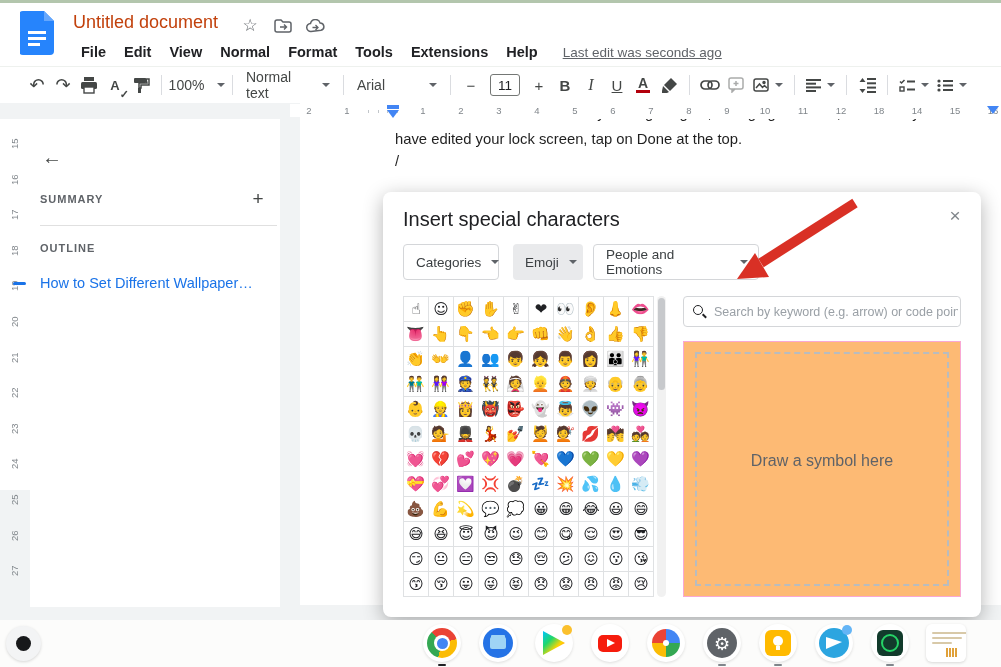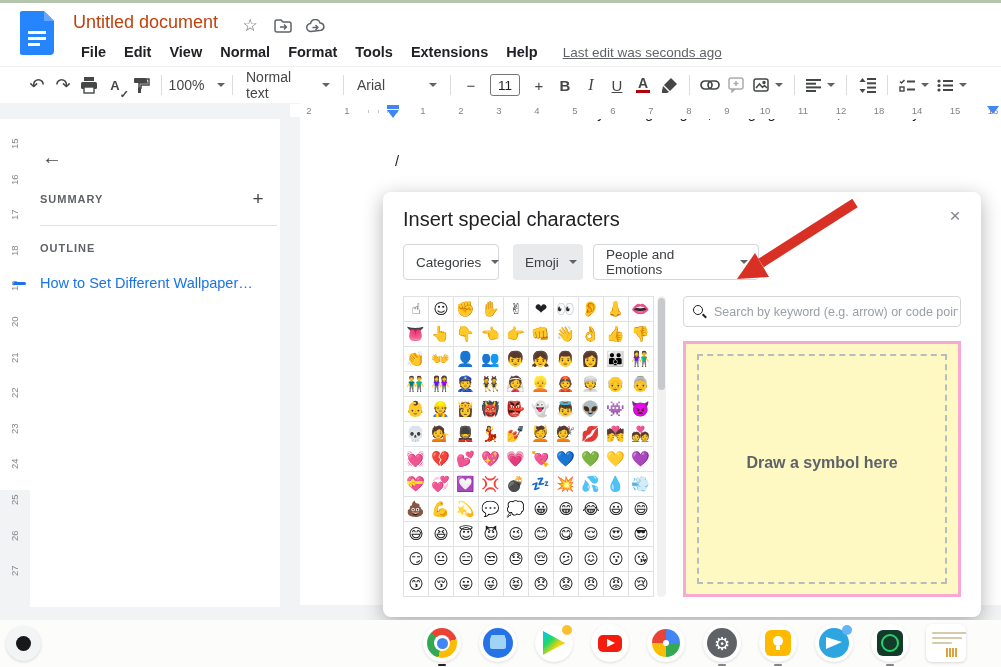--- a/index.html
+++ b/index.html
@@ -101,21 +101,21 @@
   .gscroll { position:absolute; left:274px; top:104px; width:9px; height:301px; background:#f1f1f1; border-radius:5px; }
   .gthumb { position:absolute; left:1px; top:2px; width:7px; height:92px; background:#c7c9cc; border-radius:4px; }
 
   .search-wrap { position:absolute; left:300px; top:104px; width:278px; height:31px; border:1px solid #d4d6d9; border-radius:4px; background:#fff; }
   .search-wrap input { position:absolute; left:30px; top:0; width:244px; height:29px; border:none; outline:none;
                        font-size:12.5px; color:#3c4043; font-family:"Liberation Sans",sans-serif; }
   .search-wrap input::placeholder { color:#9aa0a6; }
   .mag { position:absolute; left:9px; top:8px; width:10px; height:10px; border:1.8px solid #202124; border-radius:50%; }
   .mag::after { content:""; position:absolute; left:8px; top:9px; width:5px; height:1.8px; background:#202124; transform:rotate(45deg); }
 
-  .draw-box { position:absolute; left:300px; top:149px; width:278px; height:256px; border:3px solid #f9a8d4; background:#fef9c3;font-weight:bold; }
+  .draw-box { position:absolute; left:300px; top:149px; width:278px; height:256px; border:1px solid #f9a8d4; background:#fdba74; }
   .draw-dash { position:absolute; left:11px; top:10px; right:11px; bottom:10px; border:2px dashed #b8bcbf; }
   .draw-label { position:absolute; left:0; right:0; top:110px; text-align:center; font-size:16px; color:#5f6368; }
 
   
   .anno-arrow { left:713px; top:195px; width:160px; height:100px; pointer-events:none; }
 
   
   .taskbar { left:0; top:620px; width:1001px; height:47px; background:#fcfcfb; }
   .apps { position:absolute; left:422px; top:3px; display:flex; gap:16px; }
   .app { width:40px; height:40px; position:relative; display:flex; align-items:center; justify-content:center; }
@@ -351,20 +351,21 @@
     <div class="indent-rect"></div>
       <div class="tri-down" style="margin-top:1px;"></div>
   </div>
   <div class="marker tri-down" style="left:987px; top:3px;"></div>
 </div>
 
 <div class="abs main-bg"></div>
 
 <div class="abs page">
   <div class="doc-line" style="top:-17px;">6. Customize the lock screen by adding widgets, changing time font, etc. Once you</div>
+  <div class="doc-line" style="top:9px;">have edited your lock screen, tap on Done at the top.</div>
   <div class="doc-line" style="top:31px;">/</div>
 </div>
 
 <div class="abs vruler">
   <div class="gray-tail"></div>
   <div class="vnum-col">
       <span class="vnum">15</span>
       <span class="vnum">16</span>
       <span class="vnum">17</span>
       <span class="vnum">18</span>

